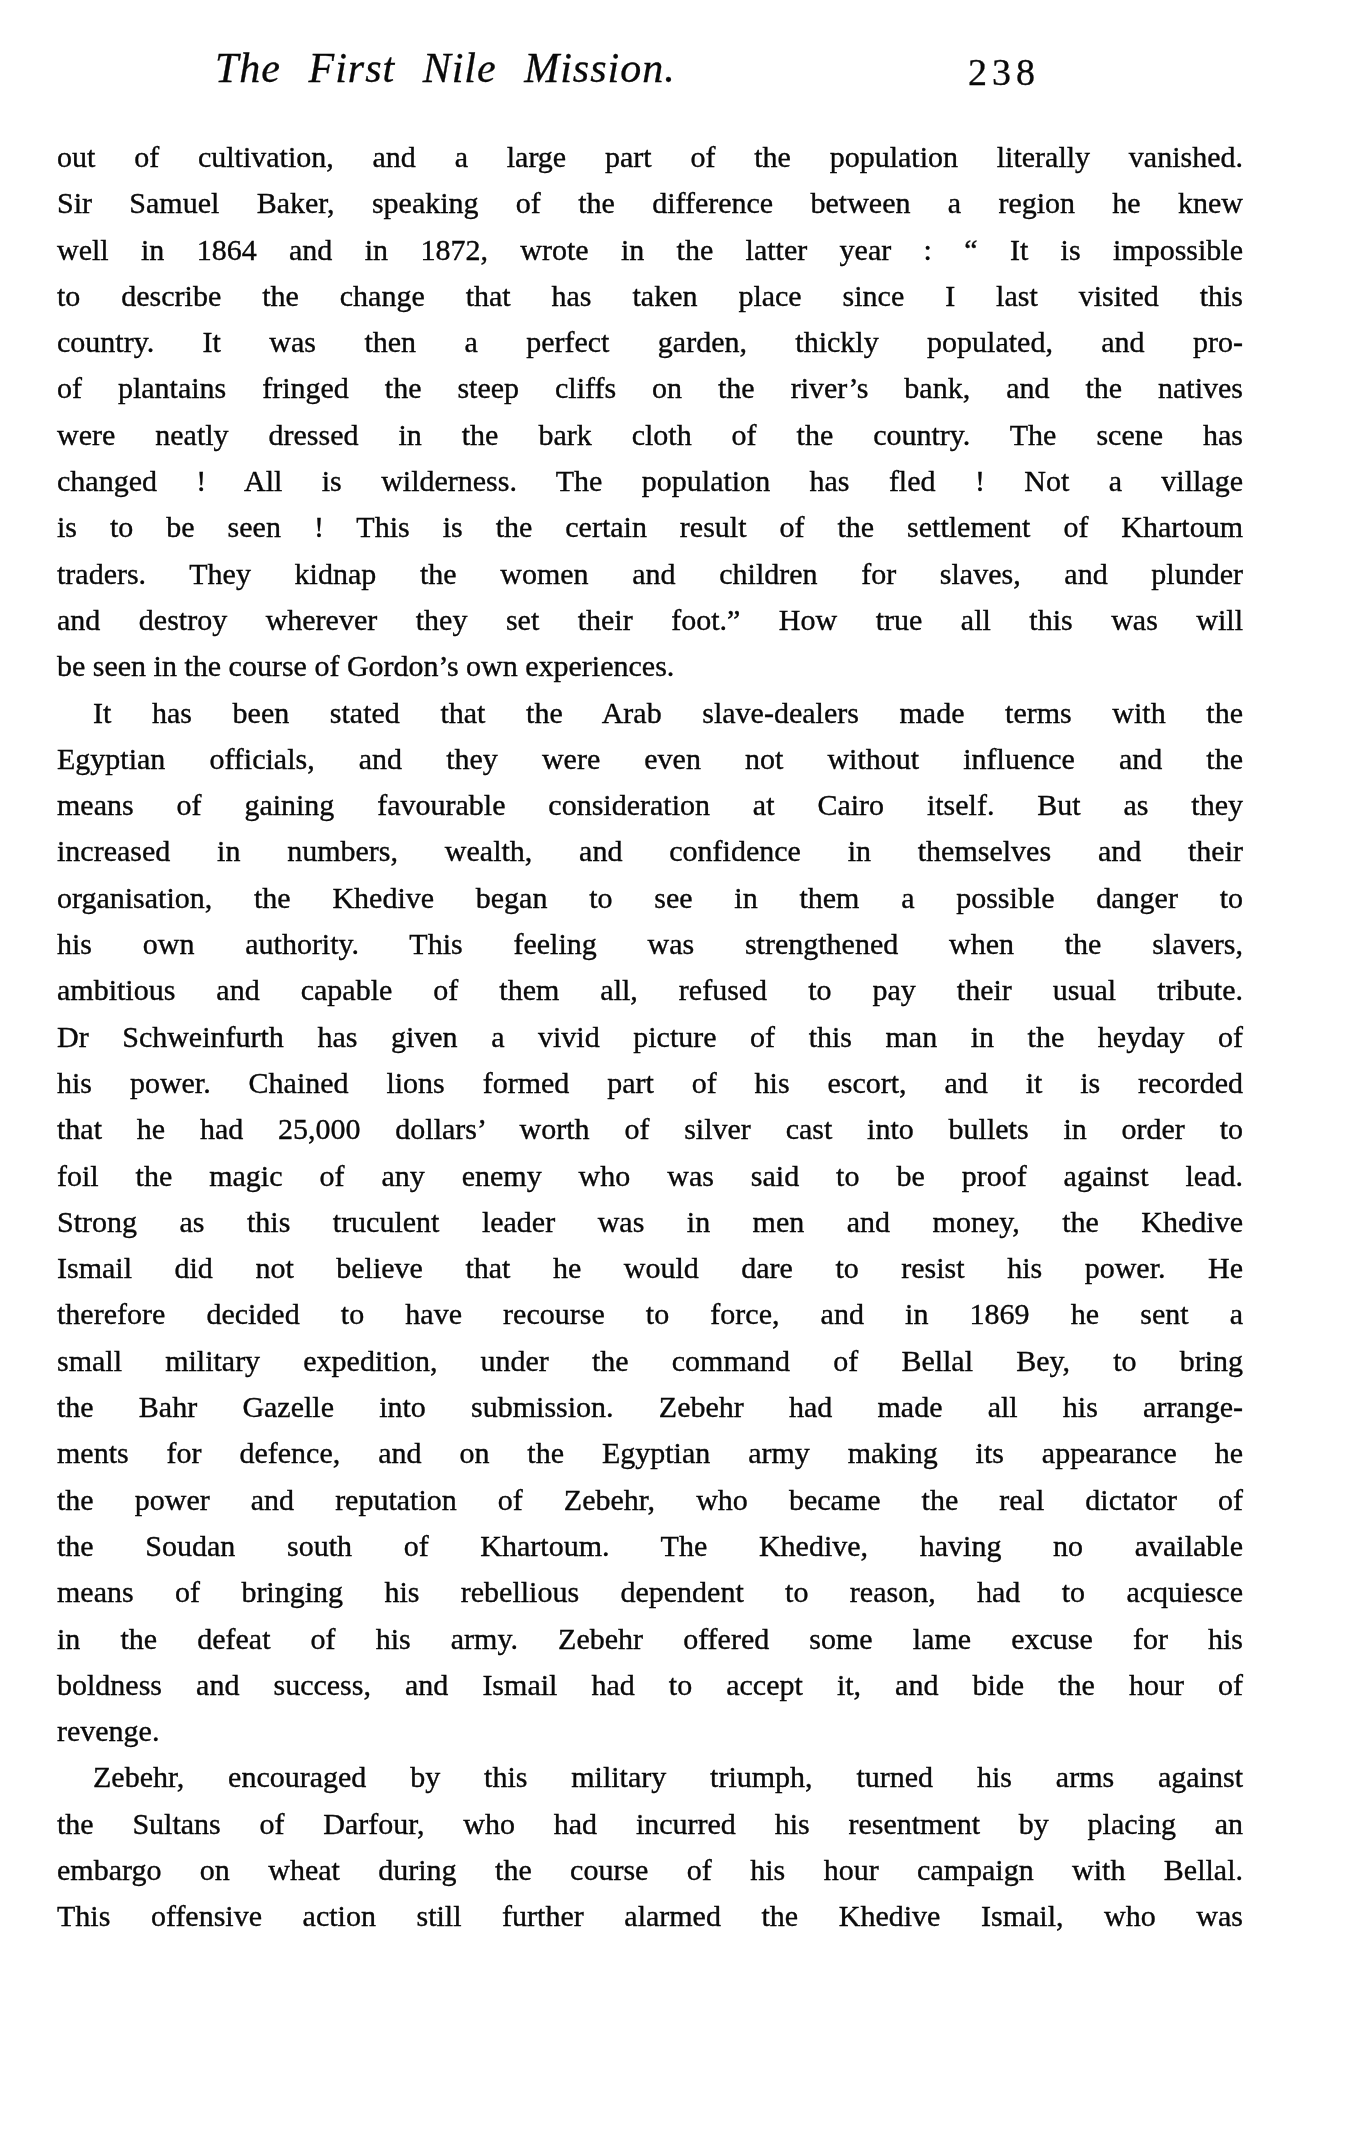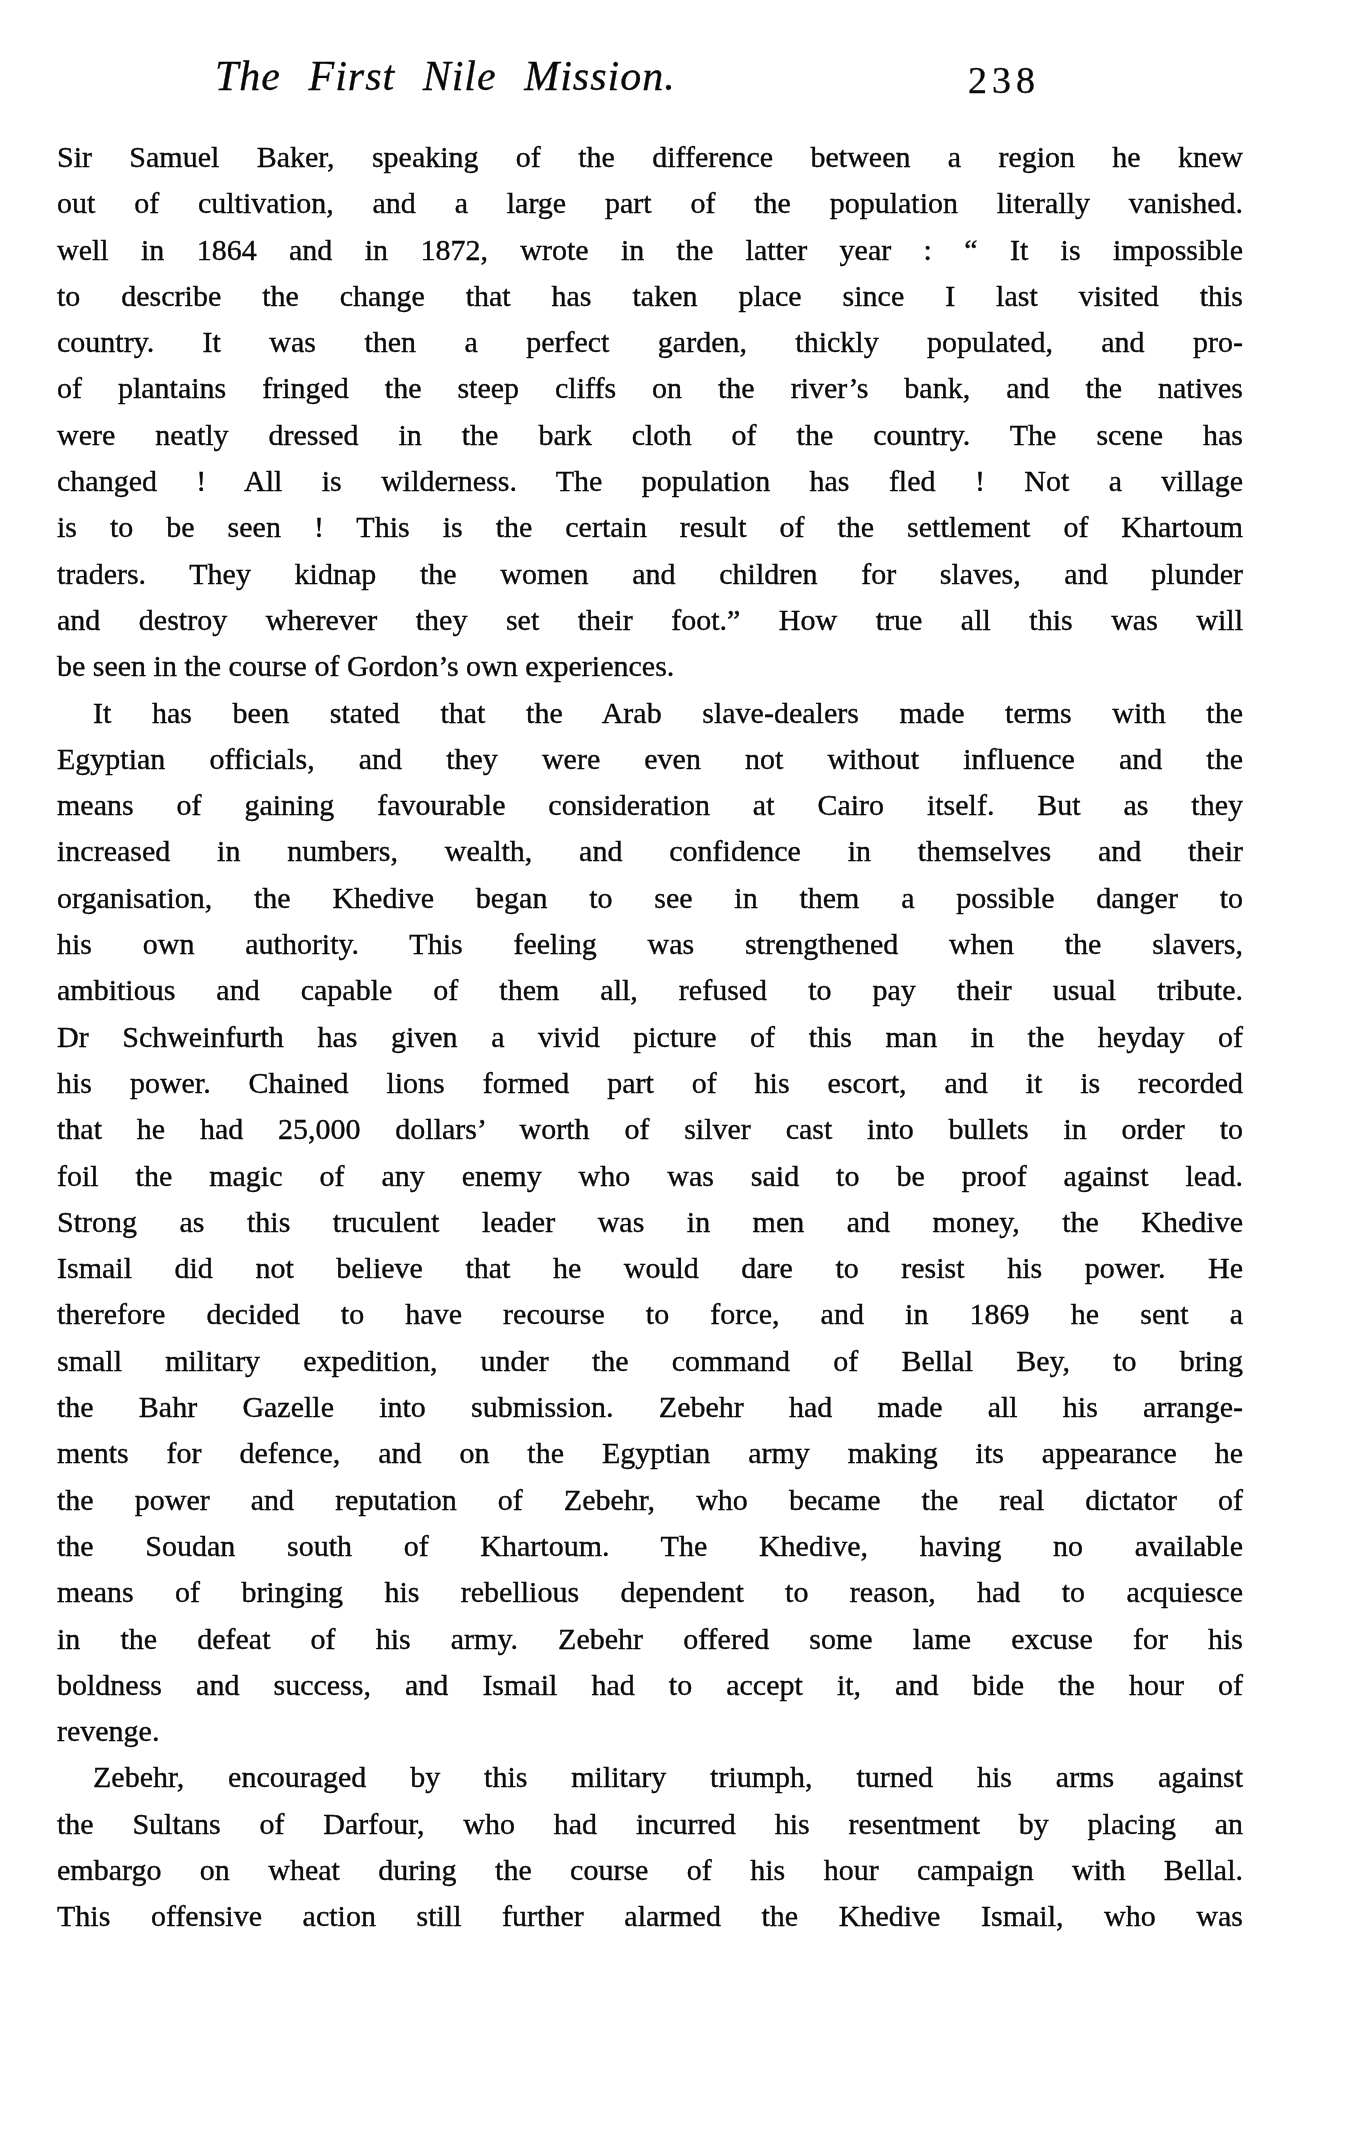--- a/index.html
+++ b/index.html
@@ -11,21 +11,21 @@
     position: relative;
     width: 1346px;
     height: 2149px;
     background: #ffffff;
     font-family: "Liberation Serif", "DejaVu Serif", serif;
     color: #0b0b0b;
     overflow: hidden;
   }
   .running-head {
     position: absolute;
-    top: 52px;
+    top: 44px;
     left: 0;
     width: 1120px;
     height: 64px;
   }
   .head-title {
     position: absolute;
     left: 215px;
     top: 0;
     font-style: italic;
     font-size: 42px;
@@ -73,22 +73,22 @@
 </style>
 </head>
 <body>
 
 <div class="page">
   <div class="running-head">
     <span class="head-title">The First Nile Mission.</span>
     <span class="head-page">238</span>
   </div>
   <div class="body-text">
+      <div class="line">out of cultivation, and a large part of the population literally vanished.</div>
       <div class="line">Sir Samuel Baker, speaking of the difference between a region he knew</div>
-      <div class="line">out of cultivation, and a large part of the population literally vanished.</div>
       <div class="line">well in 1864 and in 1872, wrote in the latter year : “ It is impossible</div>
       <div class="line">to describe the change that has taken place since I last visited this</div>
       <div class="line">country.  It was then a perfect garden, thickly populated, and pro-</div>
       <div class="line">of plantains fringed the steep cliffs on the river’s bank, and the natives</div>
       <div class="line">were neatly dressed in the bark cloth of the country.  The scene has</div>
       <div class="line">changed !  All is wilderness.  The population has fled !  Not a village</div>
       <div class="line">is to be seen !  This is the certain result of the settlement of Khartoum</div>
       <div class="line">traders.  They kidnap the women and children for slaves, and plunder</div>
       <div class="line">and destroy wherever they set their foot.”  How true all this was will</div>
       <div class="line last">be seen in the course of Gordon’s own experiences.</div>

